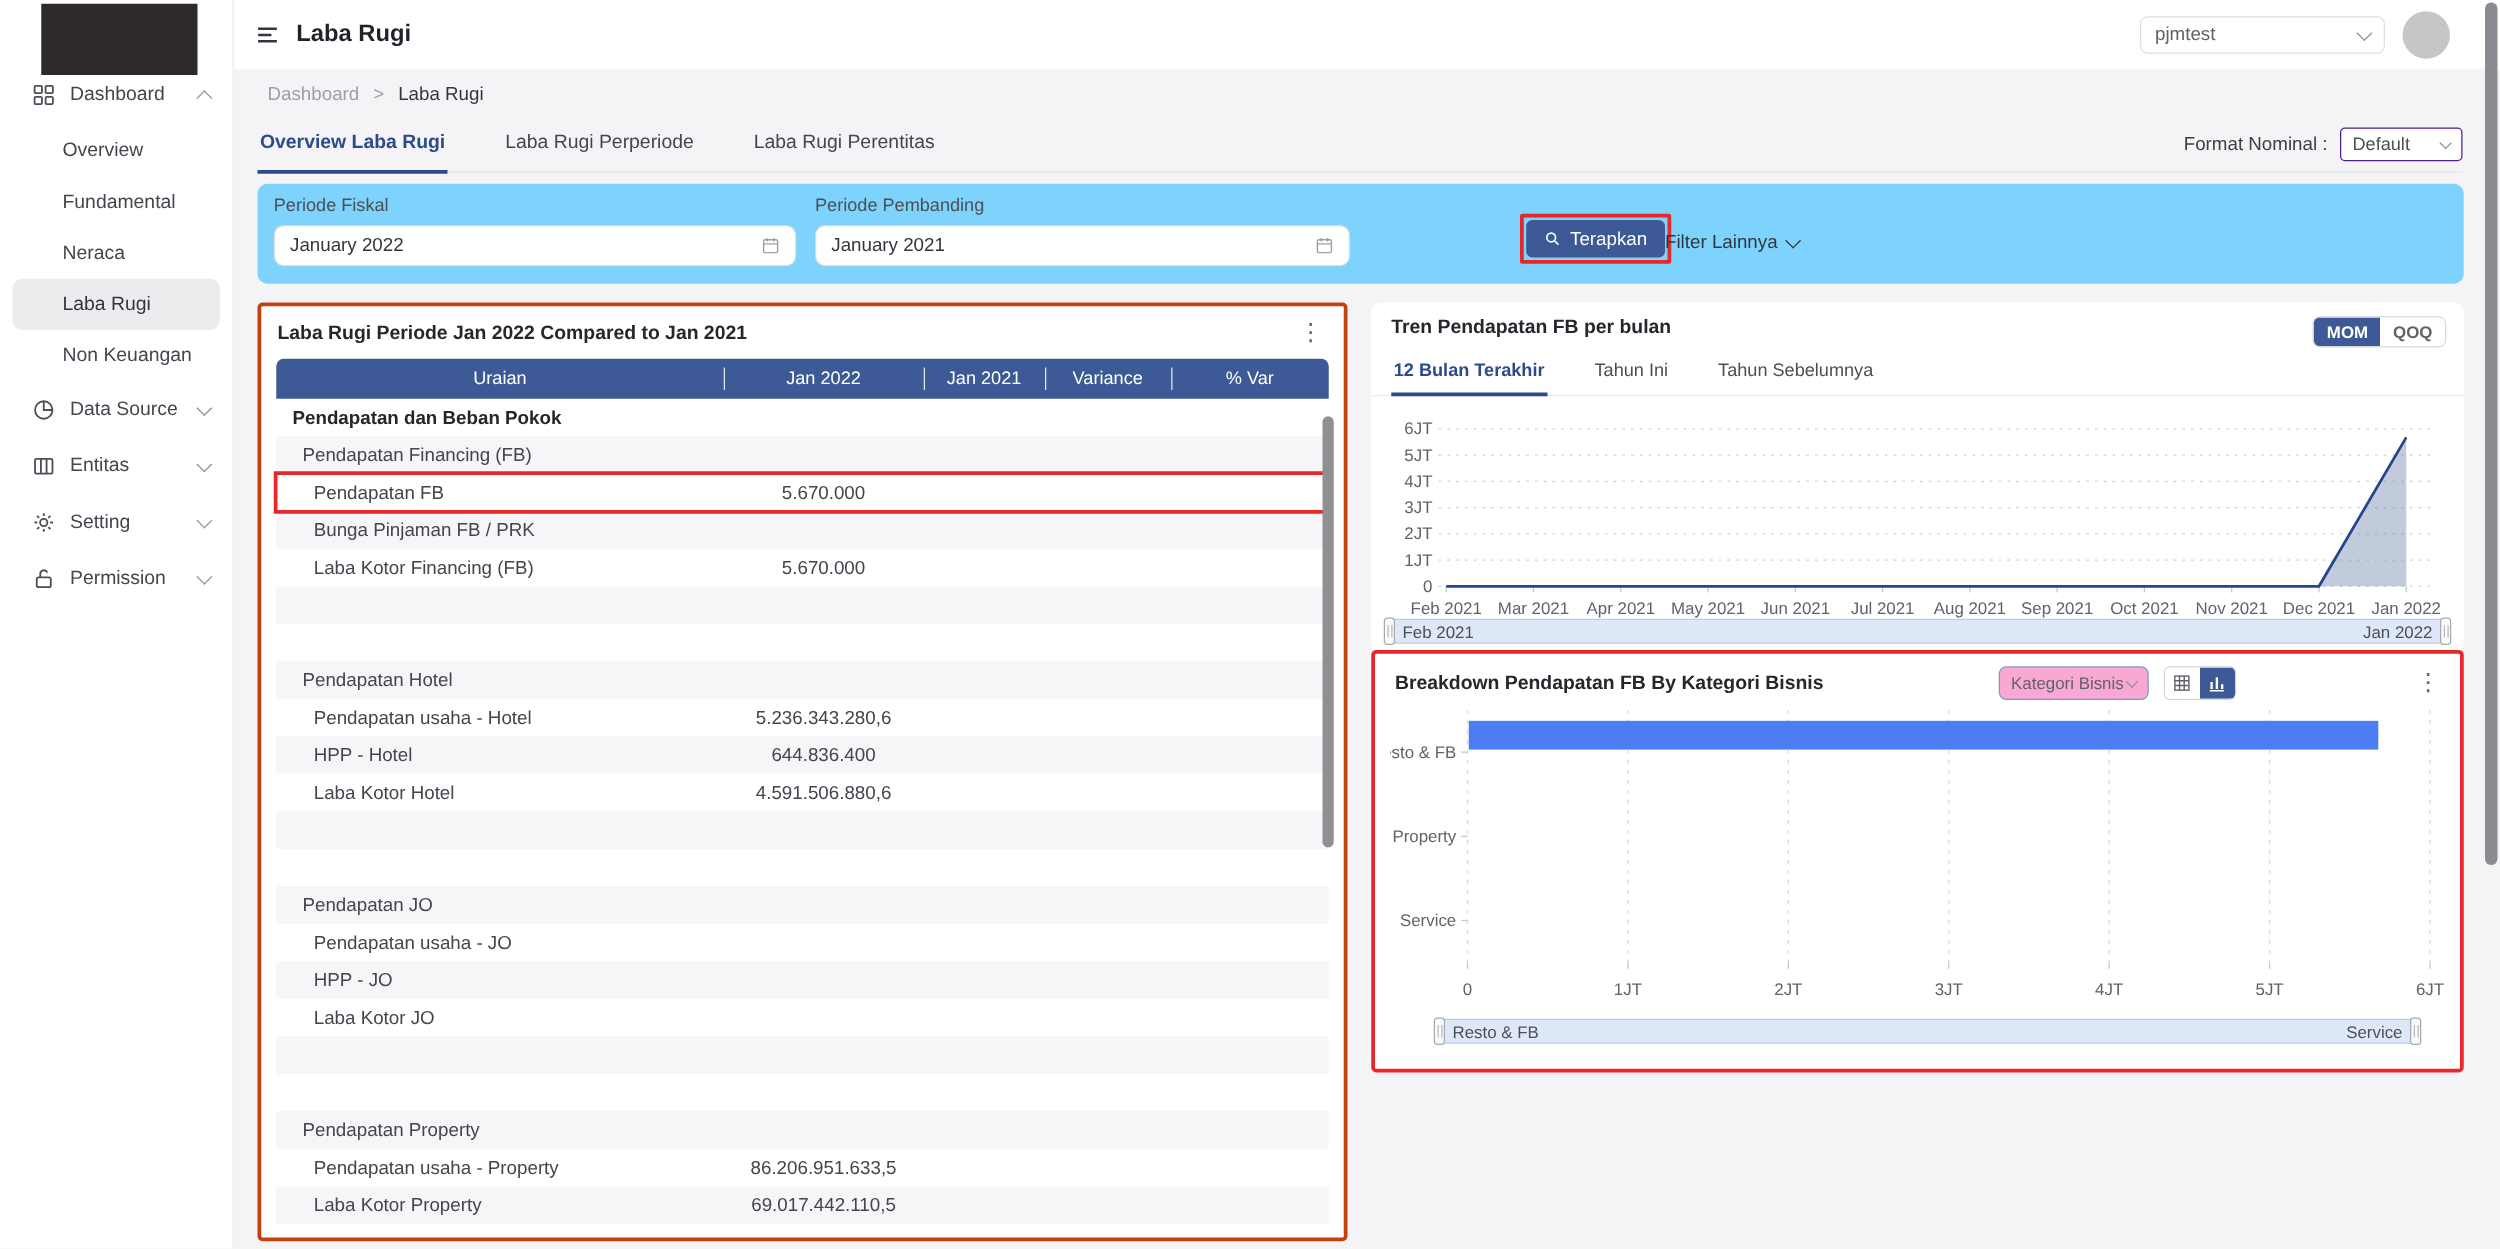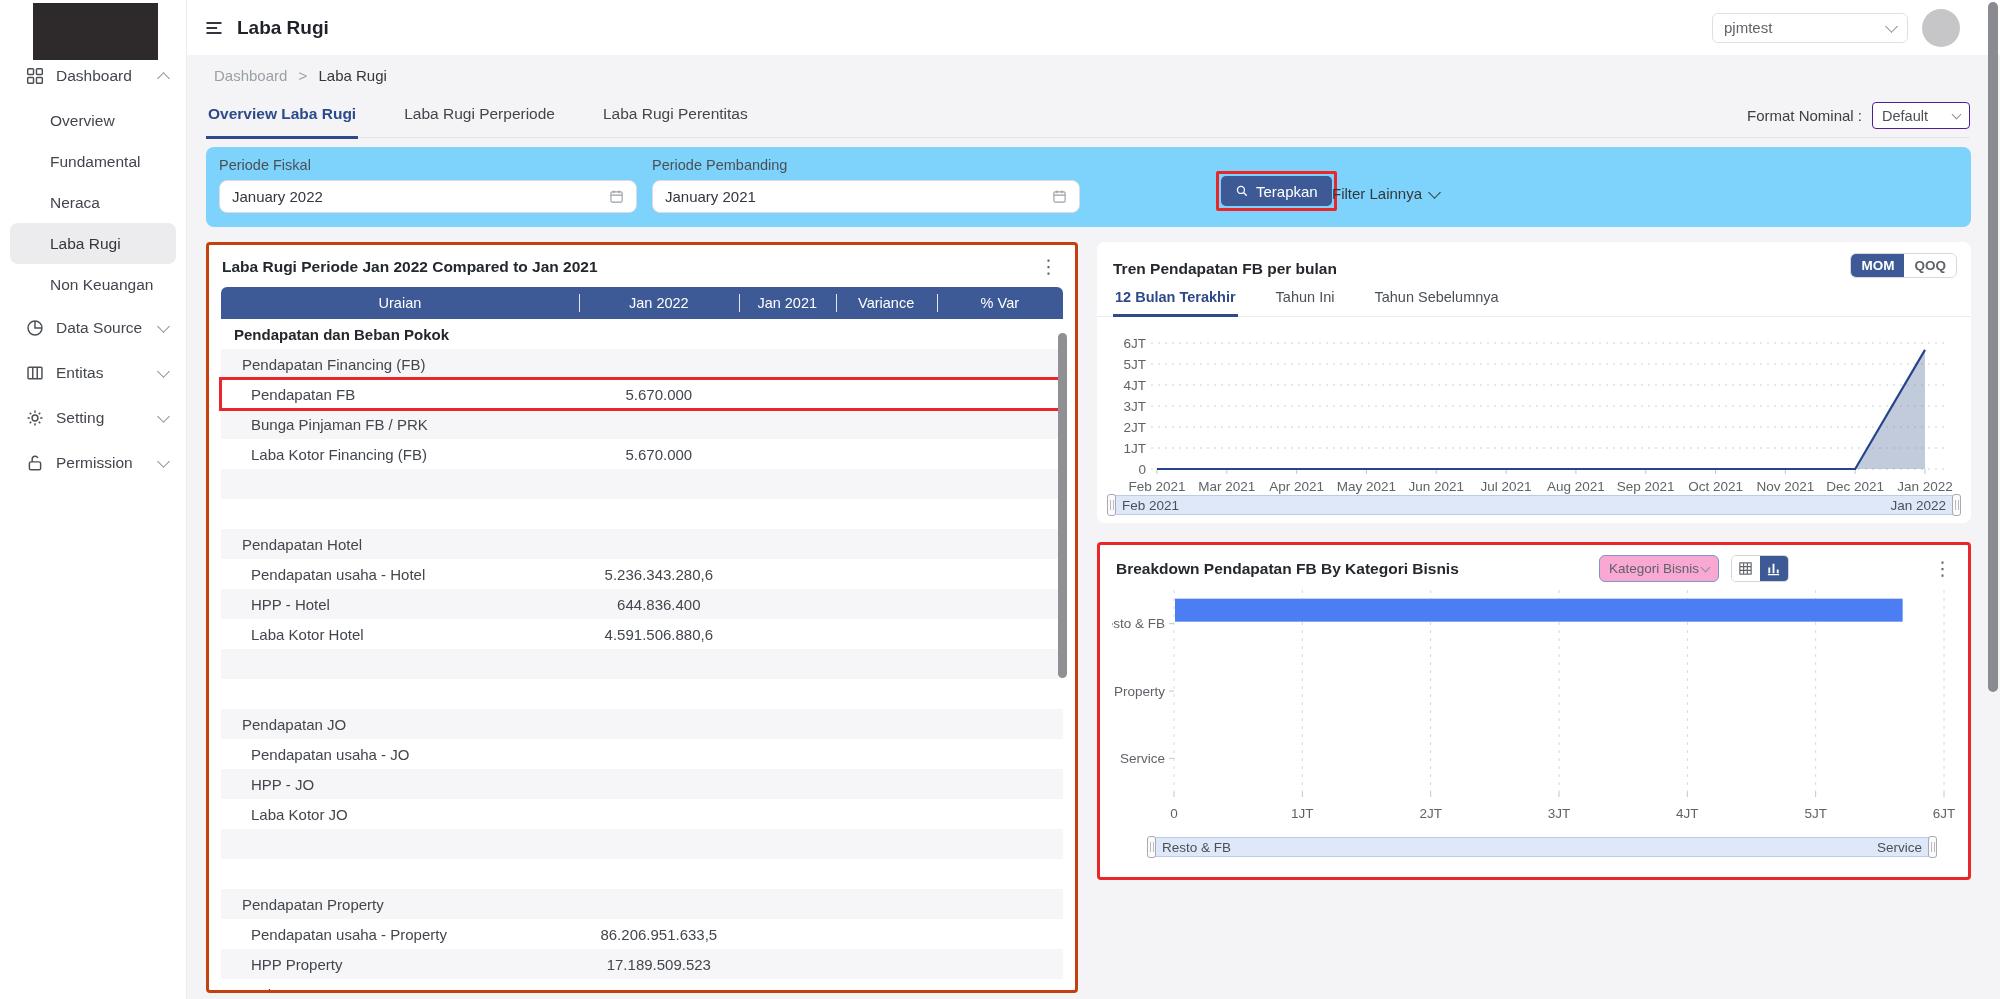--- a/index.html
+++ b/index.html
@@ -66,31 +66,31 @@
   .trow:nth-child(even){background:#f6f6f8}
   .trow .c{display:flex;align-items:center;justify-content:center;height:100%}
   .trow .c0{justify-content:flex-start;padding-left:30px}
   .trow.section .c0{padding-left:13px;font-weight:700;color:#23272c}
   .trow.group .c0{padding-left:21px}
   .trow.hl{outline:3px solid #e8272b;outline-offset:-1px;position:relative;z-index:2}
   .innerscroll{position:absolute;right:8px;top:88px;width:9px;height:345px;background:#8f9094;border-radius:5px;z-index:3}
 
   
   .tcard{position:absolute;left:911px;top:187px;width:874px;height:281px;background:#fff;border-radius:8px}
-  .thd{display:flex;align-items:flex-end;padding:11px 14px 4px 16px}
+  .thd{display:flex;align-items:flex-start;padding:11px 14px 4px 16px}
   .seg{margin-left:auto;display:flex;border:1px solid #d7d7dc;border-radius:6px;overflow:hidden;font-size:13.5px;font-weight:700}
   .seg span{padding:4px 10px}
   .seg .on{background:#3d5a96;color:#fff}
   .seg .off{background:#fff;color:#5f6368}
   .ttabs{display:flex;gap:36px;padding:2px 16px 0 16px;border-bottom:1px solid #ececf0;font-size:14.5px;color:#4b5057}
   .ttab{padding:5px 2px 9px 2px;border-bottom:3px solid transparent;margin-bottom:-1px}
   .ttab.act{color:#2d4a8a;font-weight:700;border-bottom-color:#2d4a8a}
   .trendsvg{display:block;margin:2px 8px 0 12px}
 
-  .bcard{position:absolute;left:911px;top:487px;width:874px;height:338px;background:#fff;border:3px solid #e8272b;border-radius:4px;box-sizing:border-box}
+  .bcard{position:absolute;left:911px;top:465px;width:874px;height:338px;background:#fff;border:3px solid #e8272b;border-radius:4px;box-sizing:border-box}
   .bhd{display:flex;align-items:center;padding:10px 12px 0 16px}
   .bselect{margin-left:auto;width:120px;height:27px;border:1px solid #7e97c6;border-radius:6px;background:#f9a8d4;display:flex;align-items:center;padding:0 9px;font-size:13.5px;color:#5f6368;box-sizing:border-box}
   .bselect .chev{margin-left:auto;width:6px;height:6px}
   .icongroup{display:flex;margin-left:12px;border:1px solid #d5d5d8;border-radius:5px;overflow:hidden}
   .icbtn{width:28px;height:25px;display:flex;align-items:center;justify-content:center;background:#fff}
   .icbtn.on{background:#3d5a96}
   .bchartsvg{display:block;margin:0 8px 0 12px}
 
   
   .slider{position:absolute;height:20px;background:#dfe8f8;border:1px solid #bccbe9;border-radius:3px;display:flex;align-items:center;justify-content:space-between;padding:0 10px;font-size:13.5px;color:#4b5057;box-sizing:border-box}
@@ -406,27 +406,20 @@
           <div class="trow group">
             <div class="c c0">Pendapatan Property</div>
             <div class="c c1"></div>
             <div class="c c2"></div>
             <div class="c c3"></div>
             <div class="c c4"></div>
           </div>
           <div class="trow item">
             <div class="c c0">Pendapatan usaha - Property</div>
             <div class="c c1">86.206.951.633,5</div>
-            <div class="c c2"></div>
-            <div class="c c3"></div>
-            <div class="c c4"></div>
-          </div>
-          <div class="trow item">
-            <div class="c c0">HPP Property</div>
-            <div class="c c1">17.189.509.523</div>
             <div class="c c2"></div>
             <div class="c c3"></div>
             <div class="c c4"></div>
           </div>
           <div class="trow item">
             <div class="c c0">Laba Kotor Property</div>
             <div class="c c1">69.017.442.110,5</div>
             <div class="c c2"></div>
             <div class="c c3"></div>
             <div class="c c4"></div>

